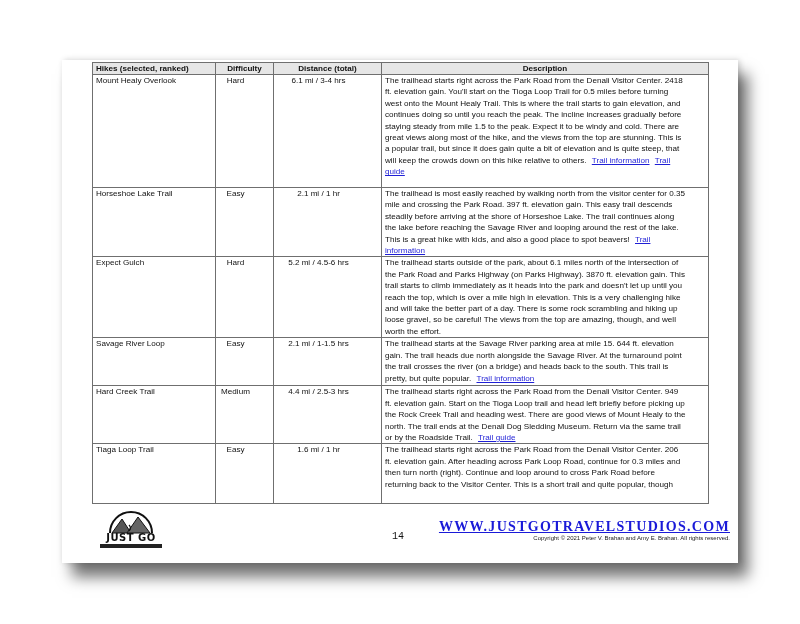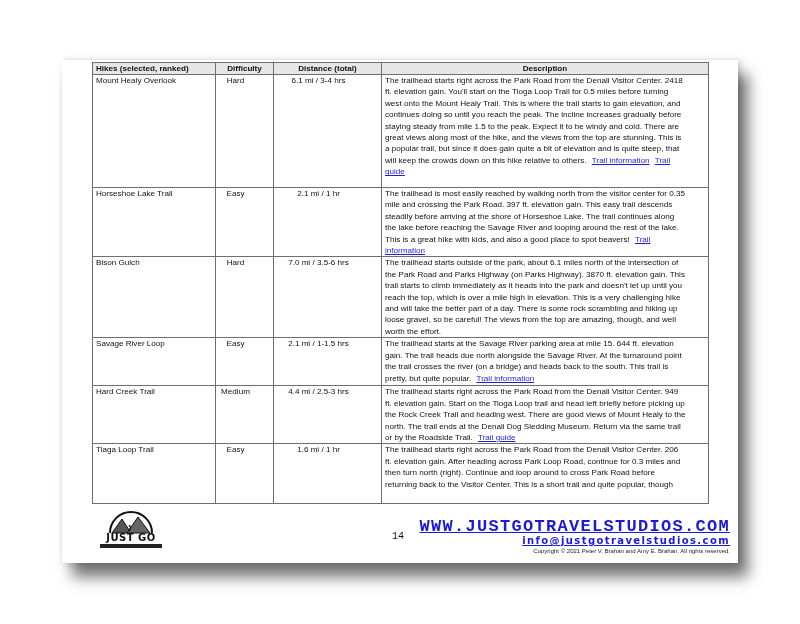--- a/index.html
+++ b/index.html
@@ -101,23 +101,23 @@
       font-size: 10px;
       color: #111;
     }
     .footer-right {
       position: absolute;
       right: 8px;
       top: 460px;
       text-align: right;
     }
     .site-url {
-      font-family: Liberation Mono, monospace;
-      font-weight: bold;
-      font-size: 17px;
+      font-family: Liberation Serif, serif;
+      font-weight: bold;
+      font-size: 14px;
       letter-spacing: 1.3px;
       color: #1a1ad8;
       text-decoration: underline;
       line-height: 14px;
       display: block;
       margin-left: 30px;
     }
     .email {
       font-family: "DejaVu Sans", sans-serif;
       font-weight: bold;
@@ -171,23 +171,23 @@
         <tr style="height:69px">
           <td class="c-name">Horseshoe Lake Trail</td>
           <td class="c-diff">Easy</td>
           <td class="c-dist">2.1 mi / 1 hr</td>
           <td class="c-desc">
             <span>The trailhead is most easily reached by walking north from the visitor center for 0.35 mile and crossing the Park Road.  397 ft. elevation gain.  This easy trail descends steadily before arriving at the shore of Horseshoe Lake.  The trail continues along the lake before reaching the Savage River and looping around the rest of the lake.  This is a great hike with kids, and also a good place to spot beavers!</span>
             <a class="link" href="#">Trail information</a>
           </td>
         </tr>
         <tr style="height:80px">
-          <td class="c-name">Bison Gulch</td>
+          <td class="c-name">Expect Gulch</td>
           <td class="c-diff">Hard</td>
-          <td class="c-dist">7.0 mi / 3.5-6 hrs</td>
+          <td class="c-dist">5.2 mi / 4.5-6 hrs</td>
           <td class="c-desc">
             <span>The trailhead starts outside of the park, about 6.1 miles north of the intersection of the Park Road and Parks Highway (on Parks Highway).  3870 ft. elevation gain.  This trail starts to climb immediately as it heads into the park and doesn't let up until you reach the top, which is over a mile high in elevation.  This is a very challenging hike and will take the better part of a day.  There is some rock scrambling and hiking up loose gravel, so be careful!  The views from the top are amazing, though, and well worth the effort.</span>
           </td>
         </tr>
         <tr style="height:48px">
           <td class="c-name">Savage River Loop</td>
           <td class="c-diff">Easy</td>
           <td class="c-dist">2.1 mi / 1-1.5 hrs</td>
           <td class="c-desc">
             <span>The trailhead starts at the Savage River parking area at mile 15.  644 ft. elevation gain.  The trail heads due north alongside the Savage River.  At the turnaround point the trail crosses the river (on a bridge) and heads back to the south.  This trail is pretty, but quite popular.</span>
@@ -222,18 +222,17 @@
         <path d="M29 14 q3 3 0 6" fill="none" stroke="#111" stroke-width="1.2"></path>
       </svg>
       <div class="logo-text">JUST GO</div>
       <div class="logo-sub"></div>
     </div>
 
     <div class="page-number">14</div>
 
     <div class="footer-right">
       <a class="site-url" href="#">WWW.JUSTGOTRAVELSTUDIOS.COM</a>
-      <a class="email" href="#">info@justgotravelstudios.com</a>
       <span class="copyright">Copyright © 2021 Peter V. Brahan and Amy E. Brahan.  All rights reserved.</span>
     </div>
 
   </div>
 </div>
 
 </body></html>

